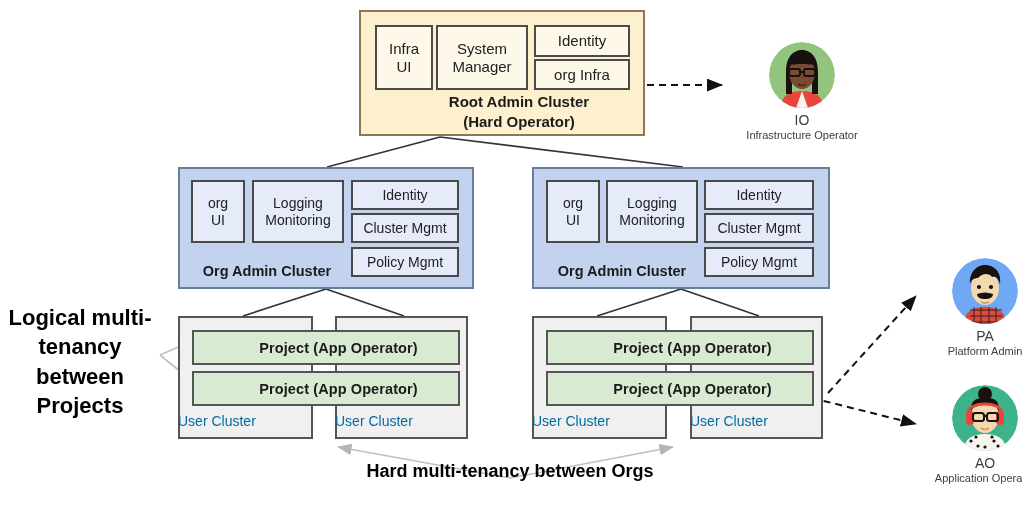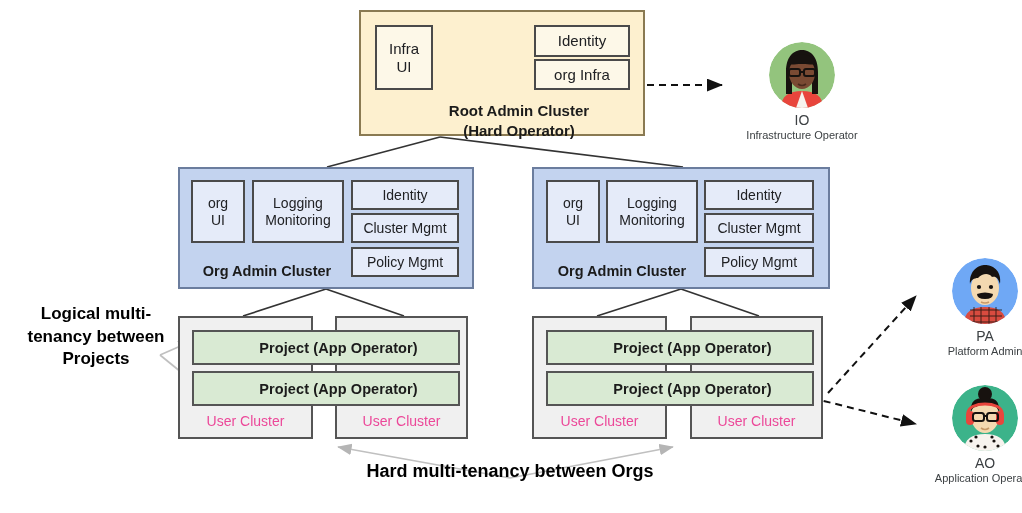--- a/index.html
+++ b/index.html
@@ -9,37 +9,37 @@
   svg.wires{position:absolute;left:0;top:0;width:1022px;height:513px;pointer-events:none;}
 
   
   .box{position:absolute;box-sizing:border-box;border:2px solid #555;
        display:flex;align-items:center;justify-content:center;text-align:center;}
 
   
   .root-cluster{left:359px;top:10px;width:286px;height:126px;
        background:#fdf0cf;border:2px solid #8a7a52;}
   .root-inner{background:#fdf8e8;border:2px solid #4a4a4a;font-size:15px;line-height:1.15;}
-  .root-title{position:absolute;left:359px;top:101px;width:320px;text-align:center;
+  .root-title{position:absolute;left:359px;top:92px;width:320px;text-align:center;
        font-weight:bold;font-size:15px;line-height:1.35;color:#1b1b1b;}
 
   
   .org-cluster{background:#c3d3ef;border:2px solid #6b7d9e;}
   .org-inner{background:#e5ebf9;border:2px solid #4a4a4a;font-size:14px;line-height:1.15;}
   .org-title{position:absolute;font-weight:bold;font-size:14.5px;color:#1b1b1b;text-align:center;}
 
   
   .user-cluster{background:#f0f0f0;border:2px solid #555;}
-  .uc-label{position:absolute;font-size:14px;color:#ec4899;text-align:center;}
+  .uc-label{position:absolute;font-size:14px;color:#0369a1;text-align:left;}
   .project{background:#d9ead3;border:2px solid #555;font-weight:bold;font-size:14.5px;
        color:#1b1b1b;letter-spacing:.1px;padding-left:25px;}
 
   
   .callout{position:absolute;font-weight:bold;color:#000;text-align:center;}
-  #logical-callout{left:16px;top:303px;width:160px;font-size:17px;line-height:1.33;}
+  #logical-callout{left:0;top:303px;width:160px;font-size:22px;line-height:1.33;}
   #hard-callout{left:240px;top:461px;width:540px;font-size:18px;}
 
   
   .persona{position:absolute;text-align:center;width:130px;}
   .persona .avatar{width:66px;height:66px;border-radius:50%;margin:0 auto;position:relative;overflow:hidden;}
   .persona .initials{margin-top:4px;font-size:14px;color:#3c4043;}
   .persona .role{font-size:11px;color:#3c4043;margin-top:1px;}
 </style>
 </head>
 <body>
@@ -86,20 +86,26 @@
       <path d="M510,478 L338,447" marker-end="url(#ah-gray)"></path>
       <path d="M510,478 L673,447" marker-end="url(#ah-gray)"></path>
     </g>
   </svg>
 
   <div class="box root-cluster"></div>
   <div class="box root-inner" style="left:375px;top:25px;width:58px;height:65px;">
     <span>
       <span>Infra</span><br>
       <span>UI</span>
+    </span>
+  </div>
+  <div class="box root-inner" style="left:436px;top:25px;width:92px;height:65px;">
+    <span>
+      <span>System</span><br>
+      <span>Manager</span>
     </span>
   </div>
   <div class="box root-inner" style="left:534px;top:25px;width:96px;height:32px;">
     <span>Identity</span>
   </div>
   <div class="box root-inner" style="left:534px;top:59px;width:96px;height:31px;">
     <span>org Infra</span>
   </div>
   <div class="root-title">
     <span>Root Admin Cluster</span><br>

